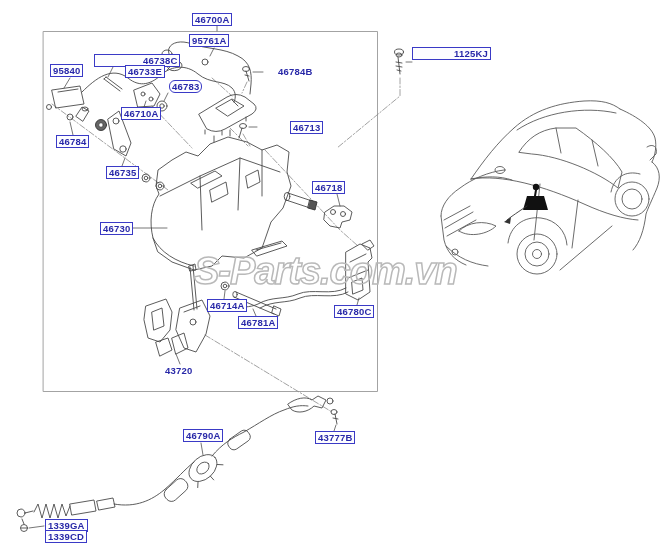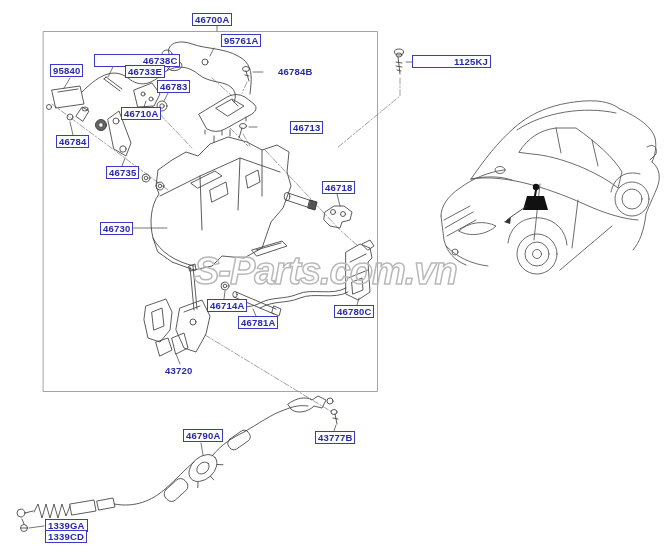--- a/index.html
+++ b/index.html
@@ -293,35 +293,35 @@
         <path d="M527,206 C518,212 512,216 507,220" stroke="#333"></path>
         <polygon points="504,222 511,217 510,224" fill="#333" stroke="none"></polygon>
       </g>
     </g>
   </svg>
 
   <div id="watermark">S-Parts.com.vn</div>
 
   <div id="labels-layer">
       <div class="plabel boxed" style="left: 192px; top: 13px;">46700A</div>
-      <div class="plabel boxed" style="left: 189px; top: 34px; margin-left: 32px;">95761A</div>
+      <div class="plabel boxed" style="left: 189px; top: 34px;">95761A</div>
       <div class="plabel boxed" style="left: 94px; top: 54px; padding-left: 48px;">46738C</div>
       <div class="plabel boxed" style="left: 50px; top: 64px;">95840</div>
       <div class="plabel boxed" style="left: 125px; top: 65px;">46733E</div>
-      <div class="plabel boxed" style="left: 157px; top: 80px;">46783</div>
+      <div class="plabel boxed" style="left: 169px; top: 80px; border-radius: 6px;">46783</div>
       <div class="plabel" style="left: 278px; top: 66px;">46784B</div>
       <div class="plabel boxed" style="left: 121px; top: 107px;">46710A</div>
       <div class="plabel boxed" style="left: 258px; top: 121px; margin-left: 32px;">46713</div>
       <div class="plabel boxed" style="left: 56px; top: 135px;">46784</div>
       <div class="plabel boxed" style="left: 106px; top: 166px;">46735</div>
-      <div class="plabel boxed" style="left: 322px; top: 181px;">46718</div>
+      <div class="plabel boxed" style="left: 312px; top: 181px;">46718</div>
       <div class="plabel boxed" style="left: 100px; top: 222px;">46730</div>
       <div class="plabel boxed" style="left: 207px; top: 299px;">46714A</div>
       <div class="plabel boxed" style="left: 238px; top: 316px;">46781A</div>
       <div class="plabel boxed" style="left: 334px; top: 305px;">46780C</div>
       <div class="plabel" style="left: 165px; top: 365px;">43720</div>
       <div class="plabel boxed" style="left: 183px; top: 429px;">46790A</div>
       <div class="plabel boxed" style="left: 315px; top: 431px; text-align: right;">43777B</div>
       <div class="plabel boxed" style="left: 45px; top: 519px;">1339GA</div>
       <div class="plabel boxed" style="left: 45px; top: 530px;">1339CD</div>
-      <div class="plabel boxed" style="left: 412px; top: 55px; padding-left: 41px;">1125KJ</div>
+      <div class="plabel boxed" style="left: 412px; top: 47px; padding-left: 41px;">1125KJ</div>
     </div>
 </div>
 
 </body></html>

